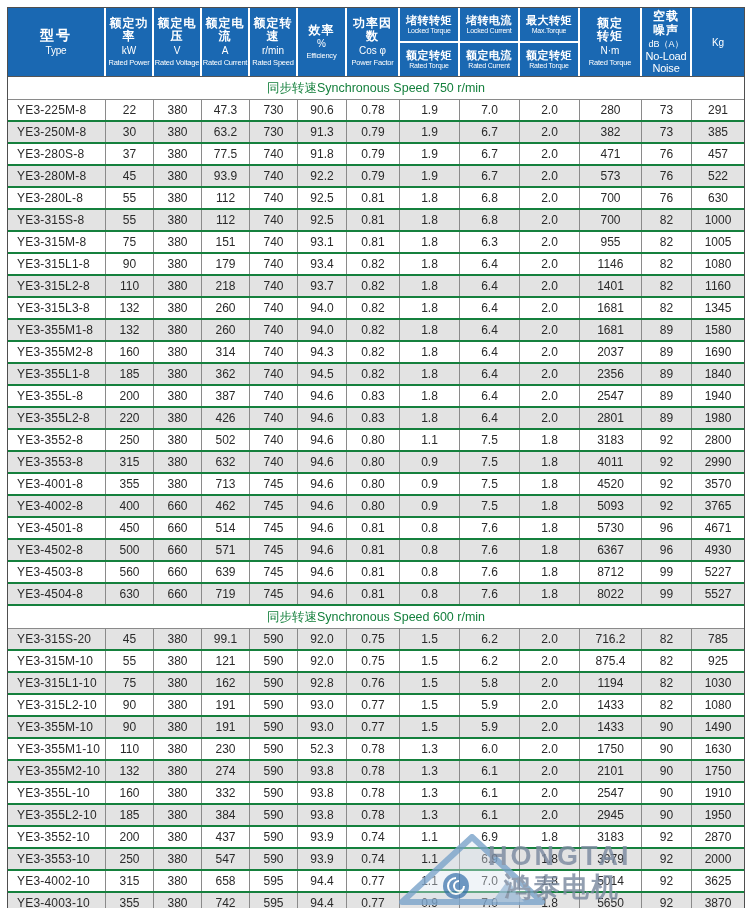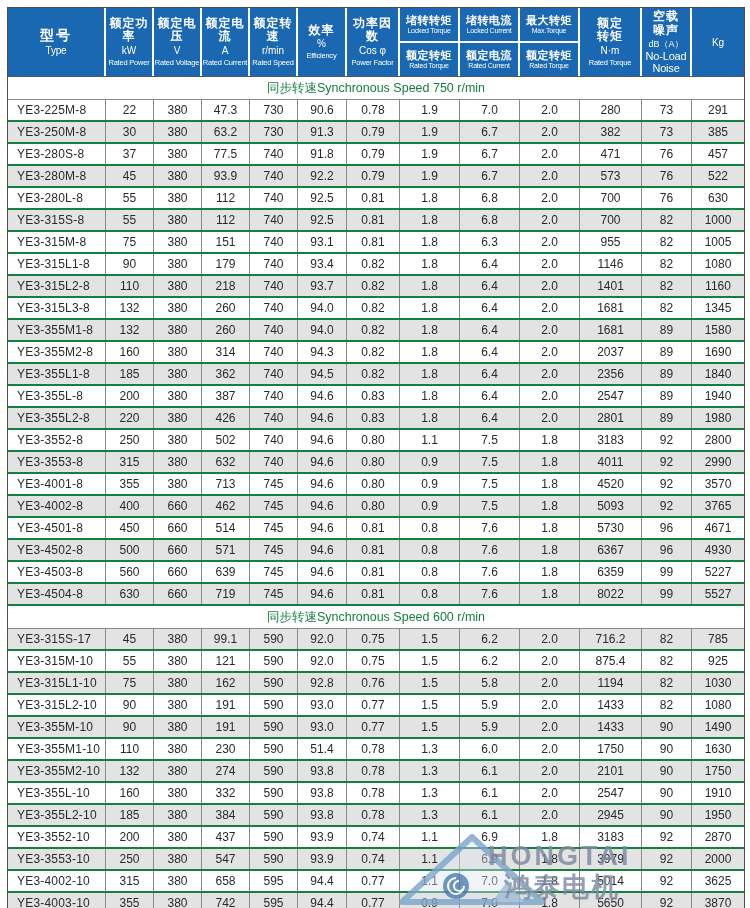--- a/index.html
+++ b/index.html
@@ -475,42 +475,42 @@
         <div class="td type">YE3-4503-8</div>
         <div class="td">560</div>
         <div class="td">660</div>
         <div class="td">639</div>
         <div class="td">745</div>
         <div class="td">94.6</div>
         <div class="td">0.81</div>
         <div class="td">0.8</div>
         <div class="td">7.6</div>
         <div class="td">1.8</div>
-        <div class="td">6359</div>
+        <div class="td">8712</div>
         <div class="td">99</div>
         <div class="td">5227</div>
       </div>
       <div class="row grid-row shaded">
         <div class="td type">YE3-4504-8</div>
         <div class="td">630</div>
         <div class="td">660</div>
         <div class="td">719</div>
         <div class="td">745</div>
         <div class="td">94.6</div>
         <div class="td">0.81</div>
         <div class="td">0.8</div>
         <div class="td">7.6</div>
         <div class="td">1.8</div>
         <div class="td">8022</div>
         <div class="td">99</div>
         <div class="td">5527</div>
       </div>
       <div class="section-row">同步转速Synchronous Speed 600 r/min</div>
       <div class="row grid-row shaded">
-        <div class="td type">YE3-315S-17</div>
+        <div class="td type">YE3-315S-20</div>
         <div class="td">45</div>
         <div class="td">380</div>
         <div class="td">99.1</div>
         <div class="td">590</div>
         <div class="td">92.0</div>
         <div class="td">0.75</div>
         <div class="td">1.5</div>
         <div class="td">6.2</div>
         <div class="td">2.0</div>
         <div class="td">716.2</div>
@@ -576,21 +576,21 @@
         <div class="td">1433</div>
         <div class="td">90</div>
         <div class="td">1490</div>
       </div>
       <div class="row grid-row">
         <div class="td type">YE3-355M1-10</div>
         <div class="td">110</div>
         <div class="td">380</div>
         <div class="td">230</div>
         <div class="td">590</div>
-        <div class="td">51.4</div>
+        <div class="td">52.3</div>
         <div class="td">0.78</div>
         <div class="td">1.3</div>
         <div class="td">6.0</div>
         <div class="td">2.0</div>
         <div class="td">1750</div>
         <div class="td">90</div>
         <div class="td">1630</div>
       </div>
       <div class="row grid-row shaded">
         <div class="td type">YE3-355M2-10</div>

